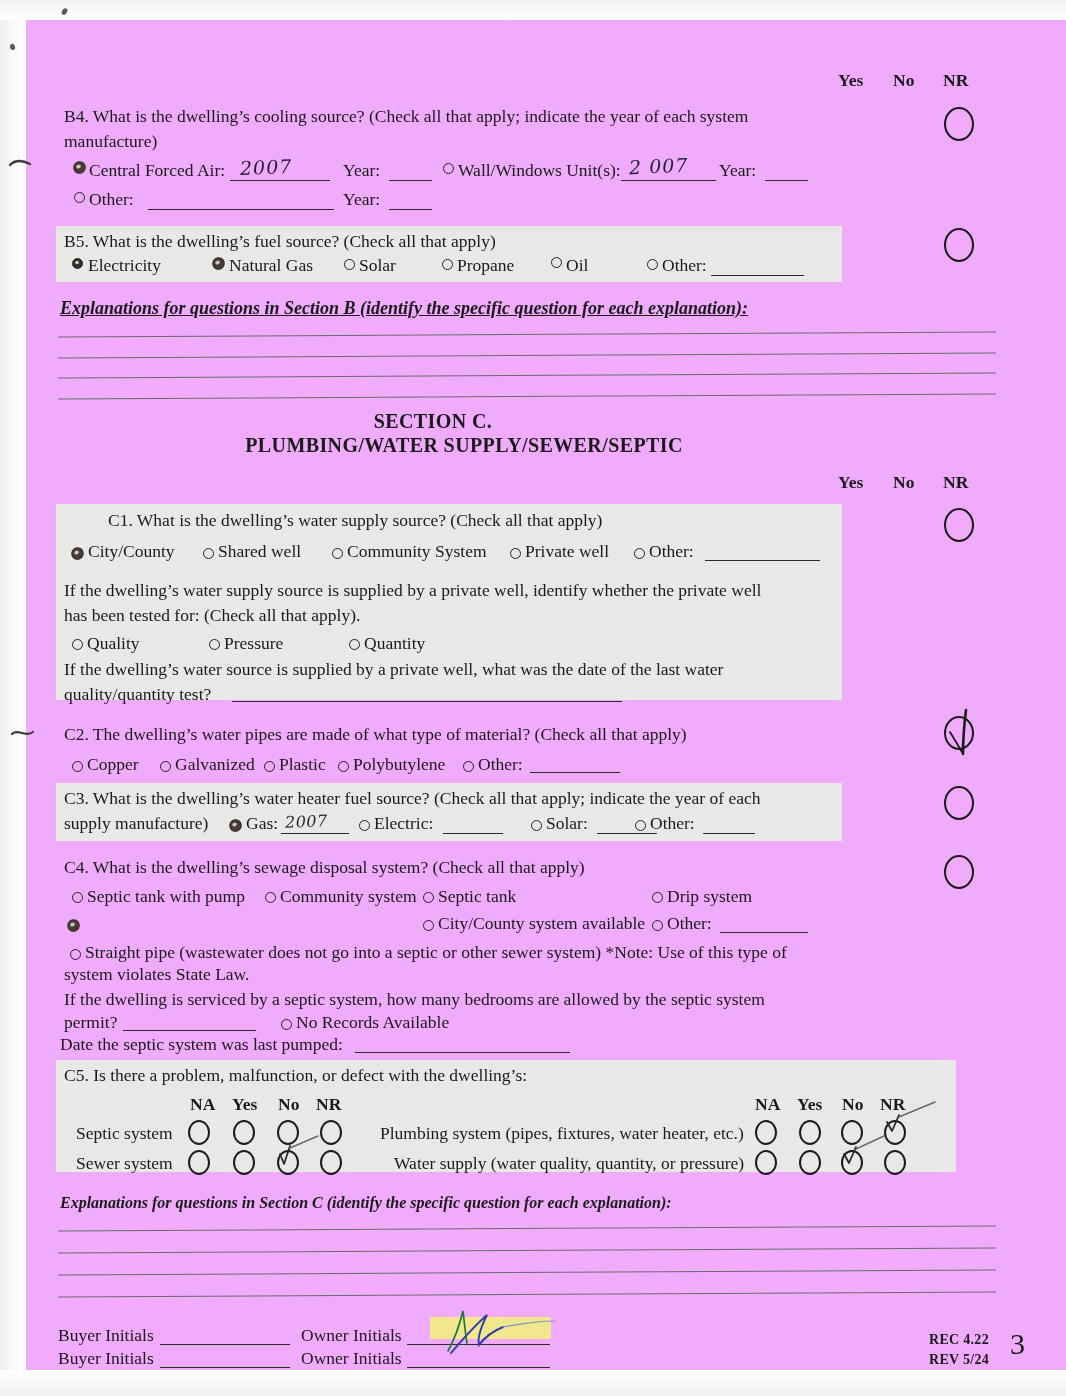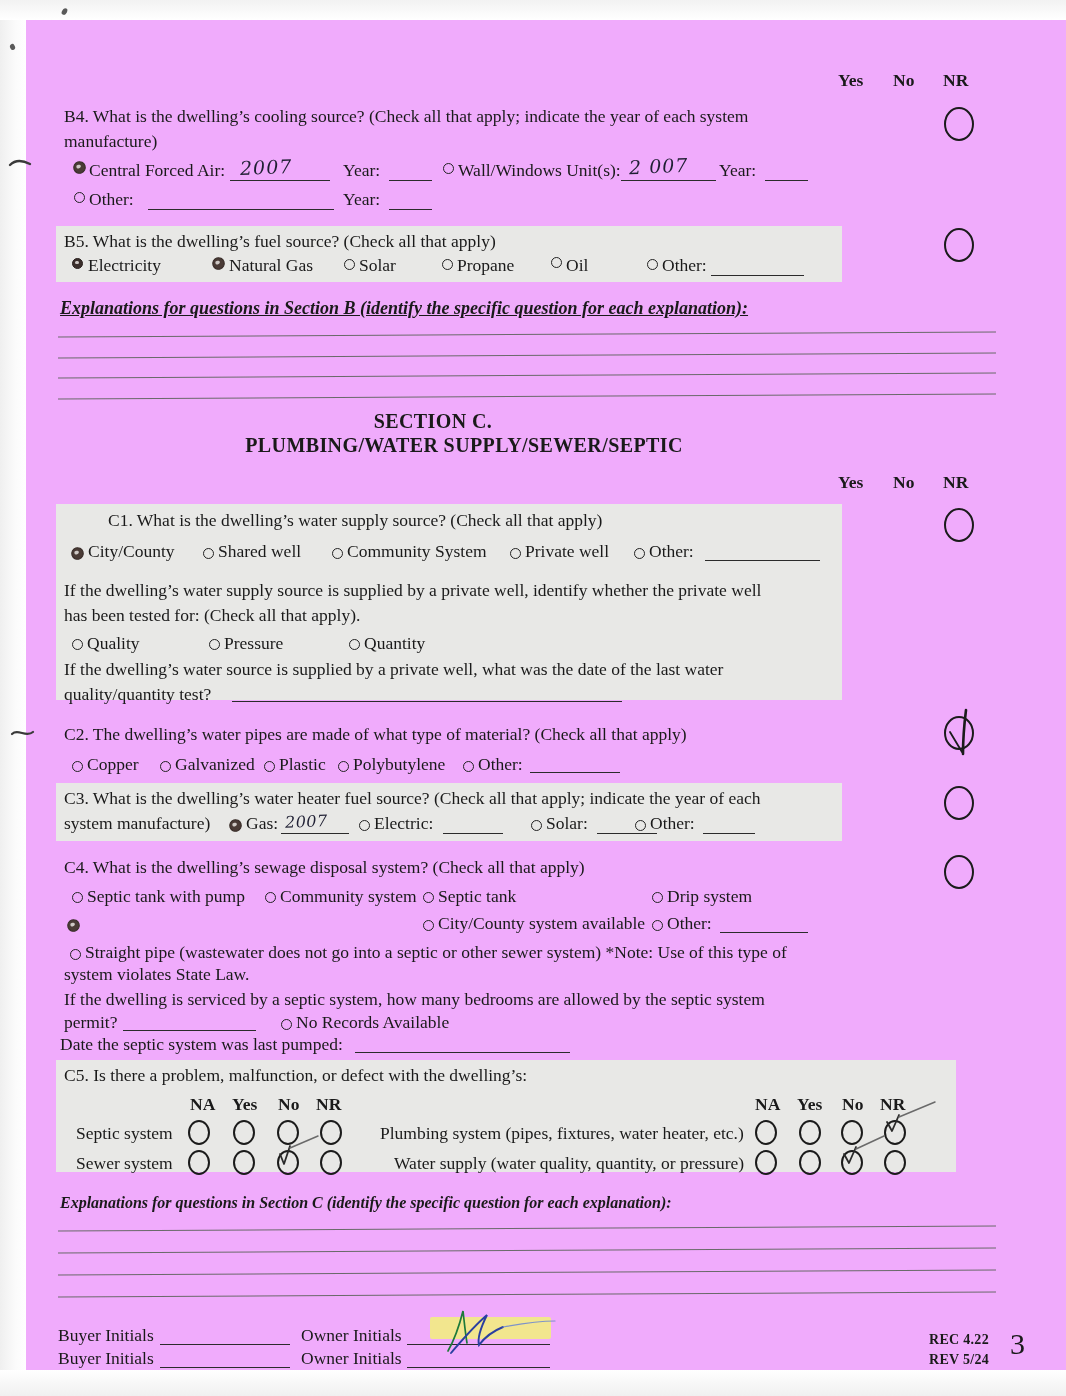--- a/index.html
+++ b/index.html
@@ -377,21 +377,21 @@
 
   <div class="signature" style="left:10px; top:726px;">
     <svg width="26" height="14">
         <path d="M2,8 C8,2 16,12 23,6" stroke="#3a3a3a" stroke-width="2.2" fill="none" stroke-linecap="round"></path>
       </svg>
   </div>
 
   <div class="shade" style="left:56px; top:783px; width:786px; height:58px;"></div>
 
   <div class="t wrap" style="left:64px; top:786px; width:776px;">C3. What is the dwelling’s water heater fuel source? (Check all that apply; indicate the year of each</div>
-  <div class="t" style="left:64px; top:811px;">system manufacture)</div>
+  <div class="t" style="left:64px; top:811px;">supply manufacture)</div>
 
   <div class="oval" style="left:944px; top:786px;"></div>
 
   <span class="abs" style="left:230px; top:818px;">
     <span class="rad marked blob"></span>
   </span>
   <div class="t" style="left:246px; top:811px;">Gas:</div>
   <div class="rule" style="left:281px; top:833px; width:68px;"></div>
   <div class="hand sm" style="left:285px; top:812px;">2007</div>
 

